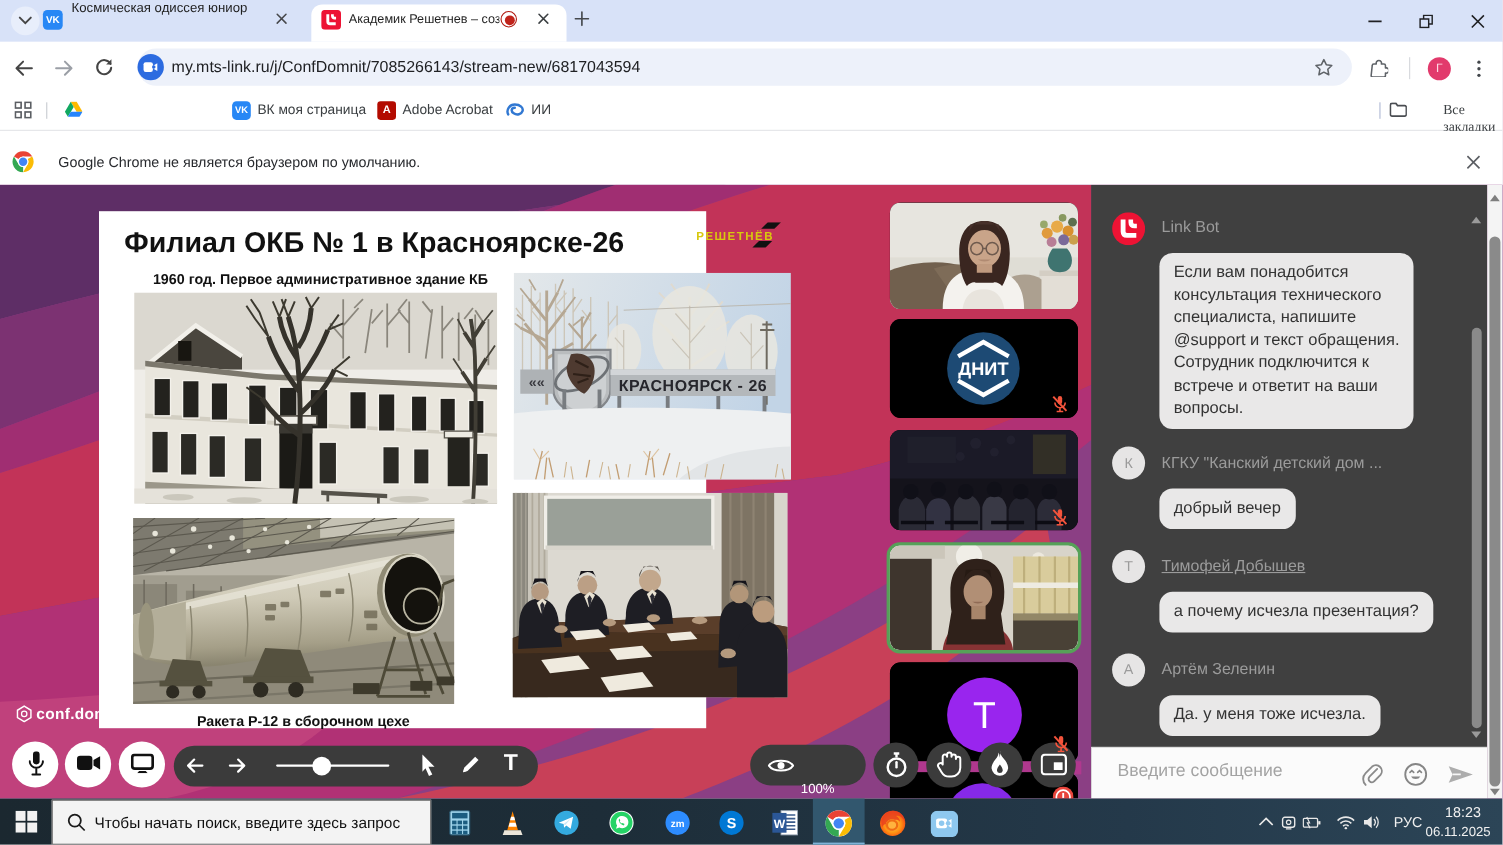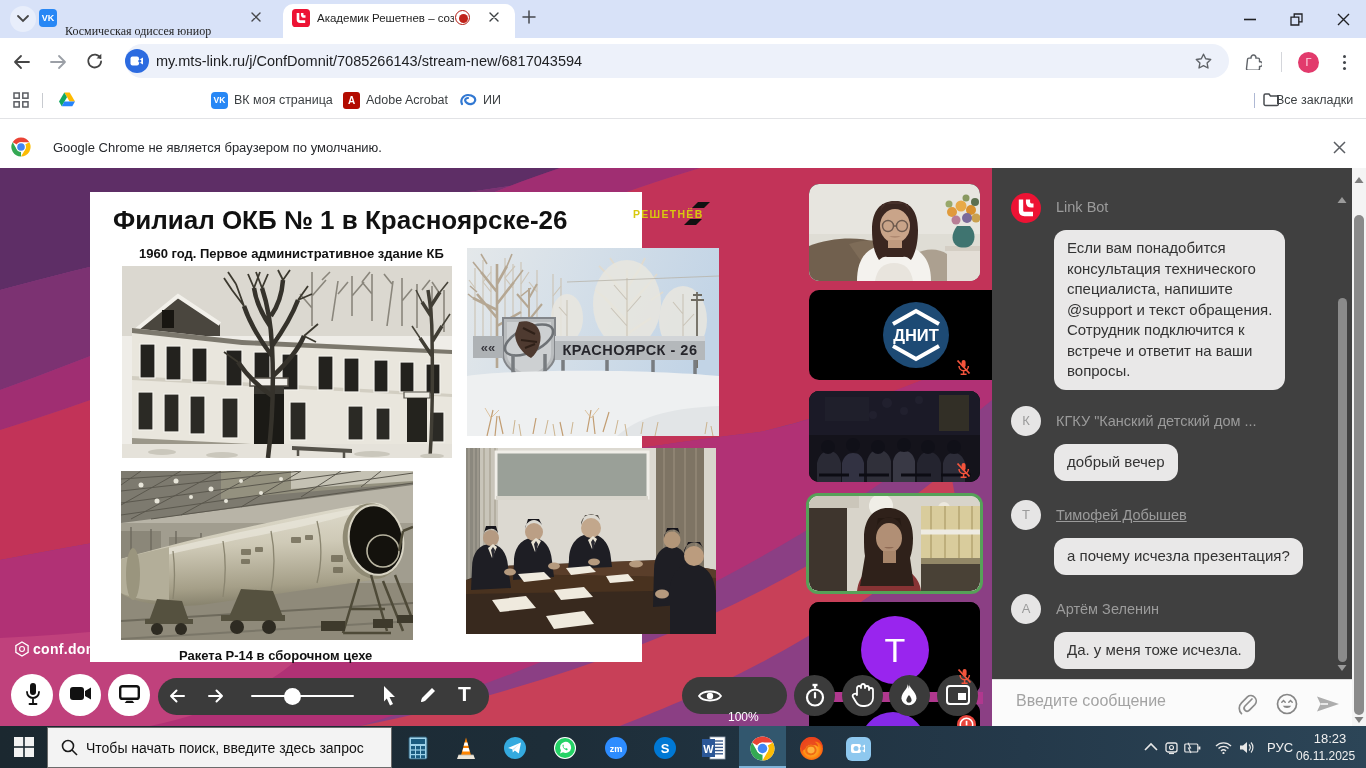--- a/index.html
+++ b/index.html
@@ -40,21 +40,21 @@
 <div id="stage">
 
   <div class="abs" id="tabstrip"></div>
   <div class="abs" style="left:10px;top:6px;width:26px;height:26px;border-radius:13px;background:#e8eefb;"></div>
   <svg class="abs" style="left:16px;top:13px" width="14" height="12" viewBox="0 0 14 12">
       <path d="M2 3 l5 5 l5-5" stroke="#474747" stroke-width="1.8" fill="none" stroke-linecap="round"></path>
     </svg>
 
   <div class="abs" style="left:39px;top:9px;width:18px;height:18px;border-radius:4px;background:#2787f5;"></div>
   <div class="abs" style="left:39px;top:9px;width:18px;height:18px;color:#fff;font-size:9px;font-weight:bold;text-align:center;line-height:18px;">VK</div>
-  <div class="abs tab-title" style="left:65px;top:24px;width:170px;font-family:Liberation Serif, serif;">Космическая одиссея юниор</div>
+  <div class="abs tab-title" style="left:65px;top:0;width:170px;">Космическая одиссея юниор</div>
   <svg class="abs" style="left:250px;top:11px" width="12" height="12" viewBox="0 0 12 12">
       <path d="M2 2 L10 10 M10 2 L2 10" stroke="#47484c" stroke-width="1.4" stroke-linecap="round"></path>
     </svg>
 
   <div class="abs" id="tab-active"></div>
   <svg class="abs" style="left:292px;top:9px" width="18" height="18" viewBox="0 0 30 30">
       <rect width="30" height="30" rx="6" fill="#ed1334"></rect>
       <path d="M10 6.5 V17.5 Q10 21 13.5 21 H22" stroke="#fff" stroke-width="4.4" fill="none"></path>
       <path d="M17 6.5 V9 Q17 12.5 20.5 12.5 H22.5" stroke="#fff" stroke-width="4.2" fill="none"></path>
     </svg>
@@ -130,21 +130,21 @@
   <div class="abs" style="left:343px;top:92px;width:17px;height:17px;color:#fff;font-size:10px;font-weight:bold;text-align:center;line-height:17px;">A</div>
   <div class="abs bm" style="left:366px;top:93px;">Adobe Acrobat</div>
   <svg class="abs" style="left:460px;top:92px" width="17" height="16" viewBox="0 0 17 16">
       <path d="M2 12 C0 8 3 3 8 3 C13 3 16 6 15 9 C14 12 10 13 7 11 C4 9 5 6 8 6" fill="none" stroke="#3178d2" stroke-width="2.2" stroke-linecap="round"></path>
     </svg>
   <div class="abs bm" style="left:483px;top:93px;">ИИ</div>
   <div class="abs" style="left:1254px;top:93px;width:1px;height:15px;background:#aeb8d4;"></div>
   <svg class="abs" style="left:1263px;top:93px" width="16" height="14" viewBox="0 0 16 14">
       <path d="M1 2.5 a1.5 1.5 0 0 1 1.5-1.5 H6 l1.5 2 H14 a1.5 1.5 0 0 1 1.5 1.5 V11 a1.5 1.5 0 0 1-1.5 1.5 H2.5 A1.5 1.5 0 0 1 1 11 Z" fill="none" stroke="#4a4d52" stroke-width="1.5"></path>
     </svg>
-  <div class="abs bm" style="left:1276px;top:93px;">Все закладки</div>
+  <div class="abs bm" style="left:1312px;top:93px;font-family:Liberation Serif, serif;">Все закладки</div>
 
   <div class="abs" id="notif"></div>
   <svg class="abs" style="left:11px;top:137px" width="20" height="20" viewBox="0 0 100 100">
     <circle cx="50" cy="50" r="48" fill="#fff"></circle>
     <path d="M50 2 a48 48 0 0 1 41.6 24 L50 26 a24 24 0 0 0 -20.8 12 L8.4 26 A48 48 0 0 1 50 2 Z" fill="#ea4335"></path>
     <path d="M91.6 26 a48 48 0 0 1 -41.5 72 L70.8 62 a24 24 0 0 0 0 -24 Z" fill="#fbbc05"></path>
     <path d="M8.4 26 L29.2 62 a24 24 0 0 0 20.9 12 L50.1 98 A48 48 0 0 1 8.4 26 Z" fill="#34a853"></path>
     <circle cx="50" cy="50" r="24" fill="#fff"></circle>
     <circle cx="50" cy="50" r="19" fill="#4285f4"></circle>
   </svg>
@@ -486,21 +486,21 @@
 
         <g fill="#efeade">
           <path d="M52 126 l26 -2 l7 7 l-27 3 Z"></path>
           <path d="M100 120 l24 -2 l6 6 l-25 3 Z"></path>
           <path d="M88 142 l30 -3 l9 10 l-32 3 Z"></path>
           <path d="M26 152 l34 -4 l10 12 l-36 4 Z"></path>
           <path d="M80 168 l38 -5 l10 13 l-40 5 Z"></path>
           <path d="M140 128 l22 -2 l6 7 l-24 2 Z"></path>
         </g>
       </svg>
-      <div class="abs" style="left:89px;top:456px;width:220px;font-size:13px;font-weight:bold;color:#111;white-space:nowrap;">Ракета Р-14 в сборочном цехе</div>
+      <div class="abs" style="left:89px;top:456px;width:220px;font-size:13px;font-weight:bold;color:#111;white-space:nowrap;">Ракета Р-12 в сборочном цехе</div>
     </div>
 
     <div class="abs thumb" style="top:16px;height:97px;">
       <svg width="171" height="97" viewBox="0 0 171 97">
         <rect width="171" height="97" fill="#e7e5df"></rect>
         <rect width="171" height="97" fill="#dfddd5" y="50"></rect>
 
         <path d="M0 62 C20 54 48 52 66 58 L70 97 H0 Z" fill="#71604e"></path>
         <path d="M40 60 C58 54 76 56 88 62 L90 97 H66 Z" fill="#7e6c58"></path>
         <path d="M106 70 C116 64 130 64 138 70 L138 97 H106 Z" fill="#8a7862" opacity="0.6"></path>
@@ -531,21 +531,21 @@
         <g fill="none" stroke="#6e5a4e" stroke-width="1.4">
             <circle cx="79" cy="42" r="5.5"></circle>
             <circle cx="93" cy="42" r="5.5"></circle>
             <path d="M84.5 42 h3"></path>
           </g>
         <path d="M80 52 a8 5 0 0 0 12 0" fill="#b08a72"></path>
 
         <path d="M79 56 h14 v8 h-14 Z" fill="#c09a7f"></path>
       </svg>
     </div>
-    <div class="abs thumb" style="top:122px;height:90px;padding-left:22px;">
+    <div class="abs thumb" style="top:122px;height:90px;">
       <svg width="171" height="90" viewBox="0 0 171 90">
         <rect width="171" height="90" fill="#000"></rect>
         <circle cx="85" cy="45" r="33" fill="#1d4a74"></circle>
         <path d="M62 34 L85 21 L108 34" fill="none" stroke="#fff" stroke-width="4"></path>
         <path d="M62 56 L85 69 L108 56" fill="none" stroke="#fff" stroke-width="4"></path>
         <text x="85" y="51" font-size="16.5" font-weight="bold" fill="#fff" text-anchor="middle" font-family="Liberation Sans">ДНИТ</text>
       </svg>
     </div>
     <div class="abs thumb" style="top:223px;height:91px;">
       <svg width="171" height="91" viewBox="0 0 171 91">

